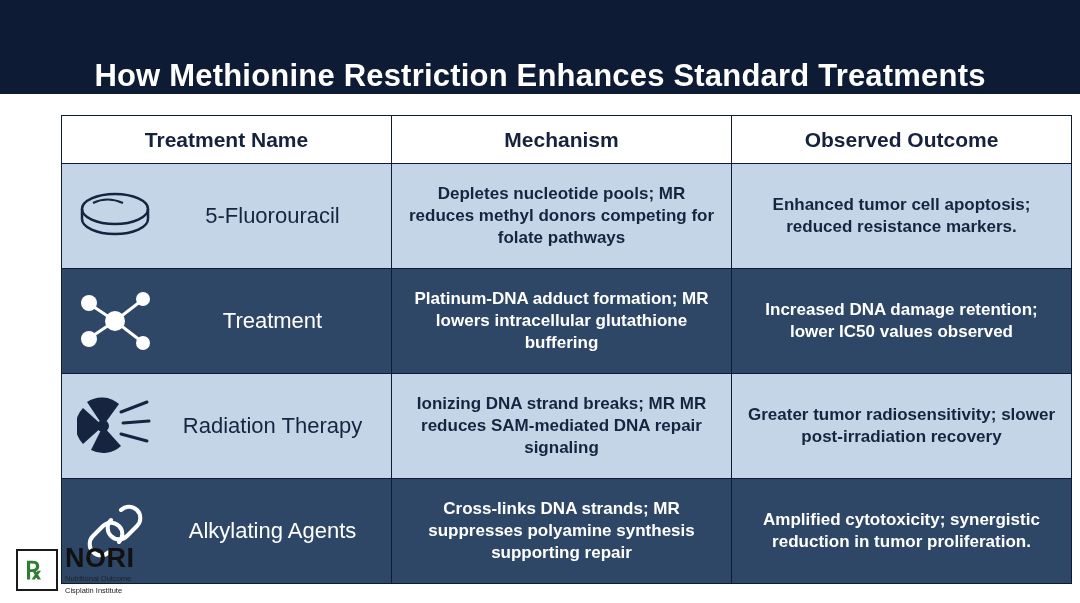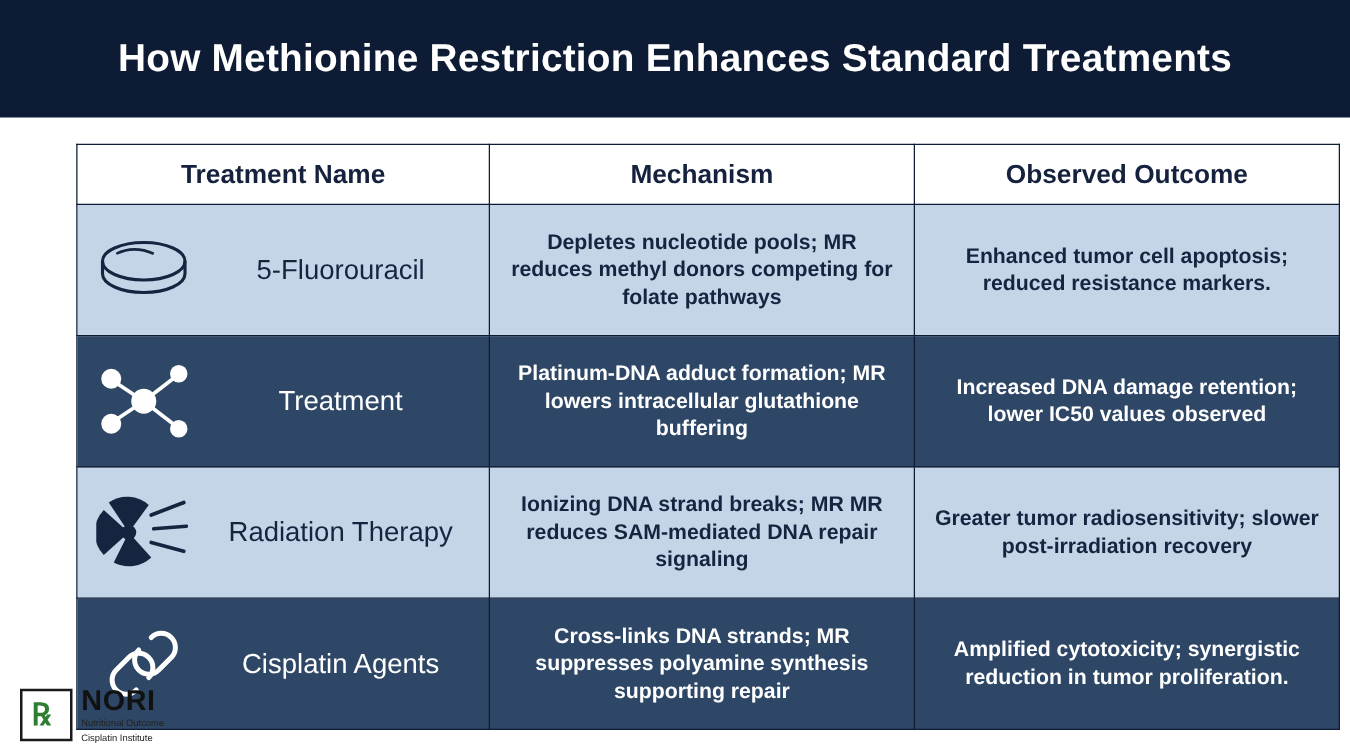--- a/index.html
+++ b/index.html
@@ -13,21 +13,21 @@
   .page {
     width: 1080px;
     height: 603px;
     position: relative;
     background: #ffffff;
   }
   .title-bar {
     height: 94px;
     background: #0d1b34;
     display: flex;
-    align-items: center;
+    align-items: flex-end;
     justify-content: center;
   }
   .title-bar h1 {
     color: #ffffff;
     font-size: 31px;
     font-weight: bold;
     letter-spacing: 0.2px;
     text-align: center;
   }
   .table-wrap {
@@ -114,21 +114,21 @@
     top: 6px;
     width: 26px;
     height: 28px;
     color: #2e7d32;
     font-size: 25px;
     line-height: 28px;
     font-family: "Liberation Serif", serif;
     font-weight: bold;
   }
   .logo-text .nori {
-    font-size: 23px;
+    font-size: 27px;
     font-weight: bold;
     color: #111111;
     letter-spacing: 0.5px;
     line-height: 1;
   }
   .logo-text .sub {
     font-size: 7.5px;
     color: #222222;
     line-height: 1.25;
     margin-top: 2px;
@@ -232,21 +232,21 @@
           <td class="name-cell">
             <div class="name-inner">
               <span class="icon-box">
                 <svg width="76" height="66" viewBox="0 0 76 66">
                   <g fill="none" stroke="#ffffff" stroke-width="4" stroke-linecap="round">
                     <path d="M44 12 a11 11 0 0 1 16 16 l-10 10 a11 11 0 0 1 -16 -16"></path>
                     <path d="M32 54 a11 11 0 0 1 -16 -16 l10 -10 a11 11 0 0 1 16 16"></path>
                   </g>
                 </svg>
               </span>
-              <span class="treat-name">Cisplatin Agents</span>
+              <span class="treat-name">Alkylating Agents</span>
             </div>
           </td>
           <td class="text-cell">Cross-links DNA strands; MR suppresses polyamine synthesis supporting repair</td>
           <td class="text-cell">Amplified cytotoxicity; synergistic reduction in tumor proliferation.</td>
         </tr>
 
       </tbody>
     </table>
   </div>
 

